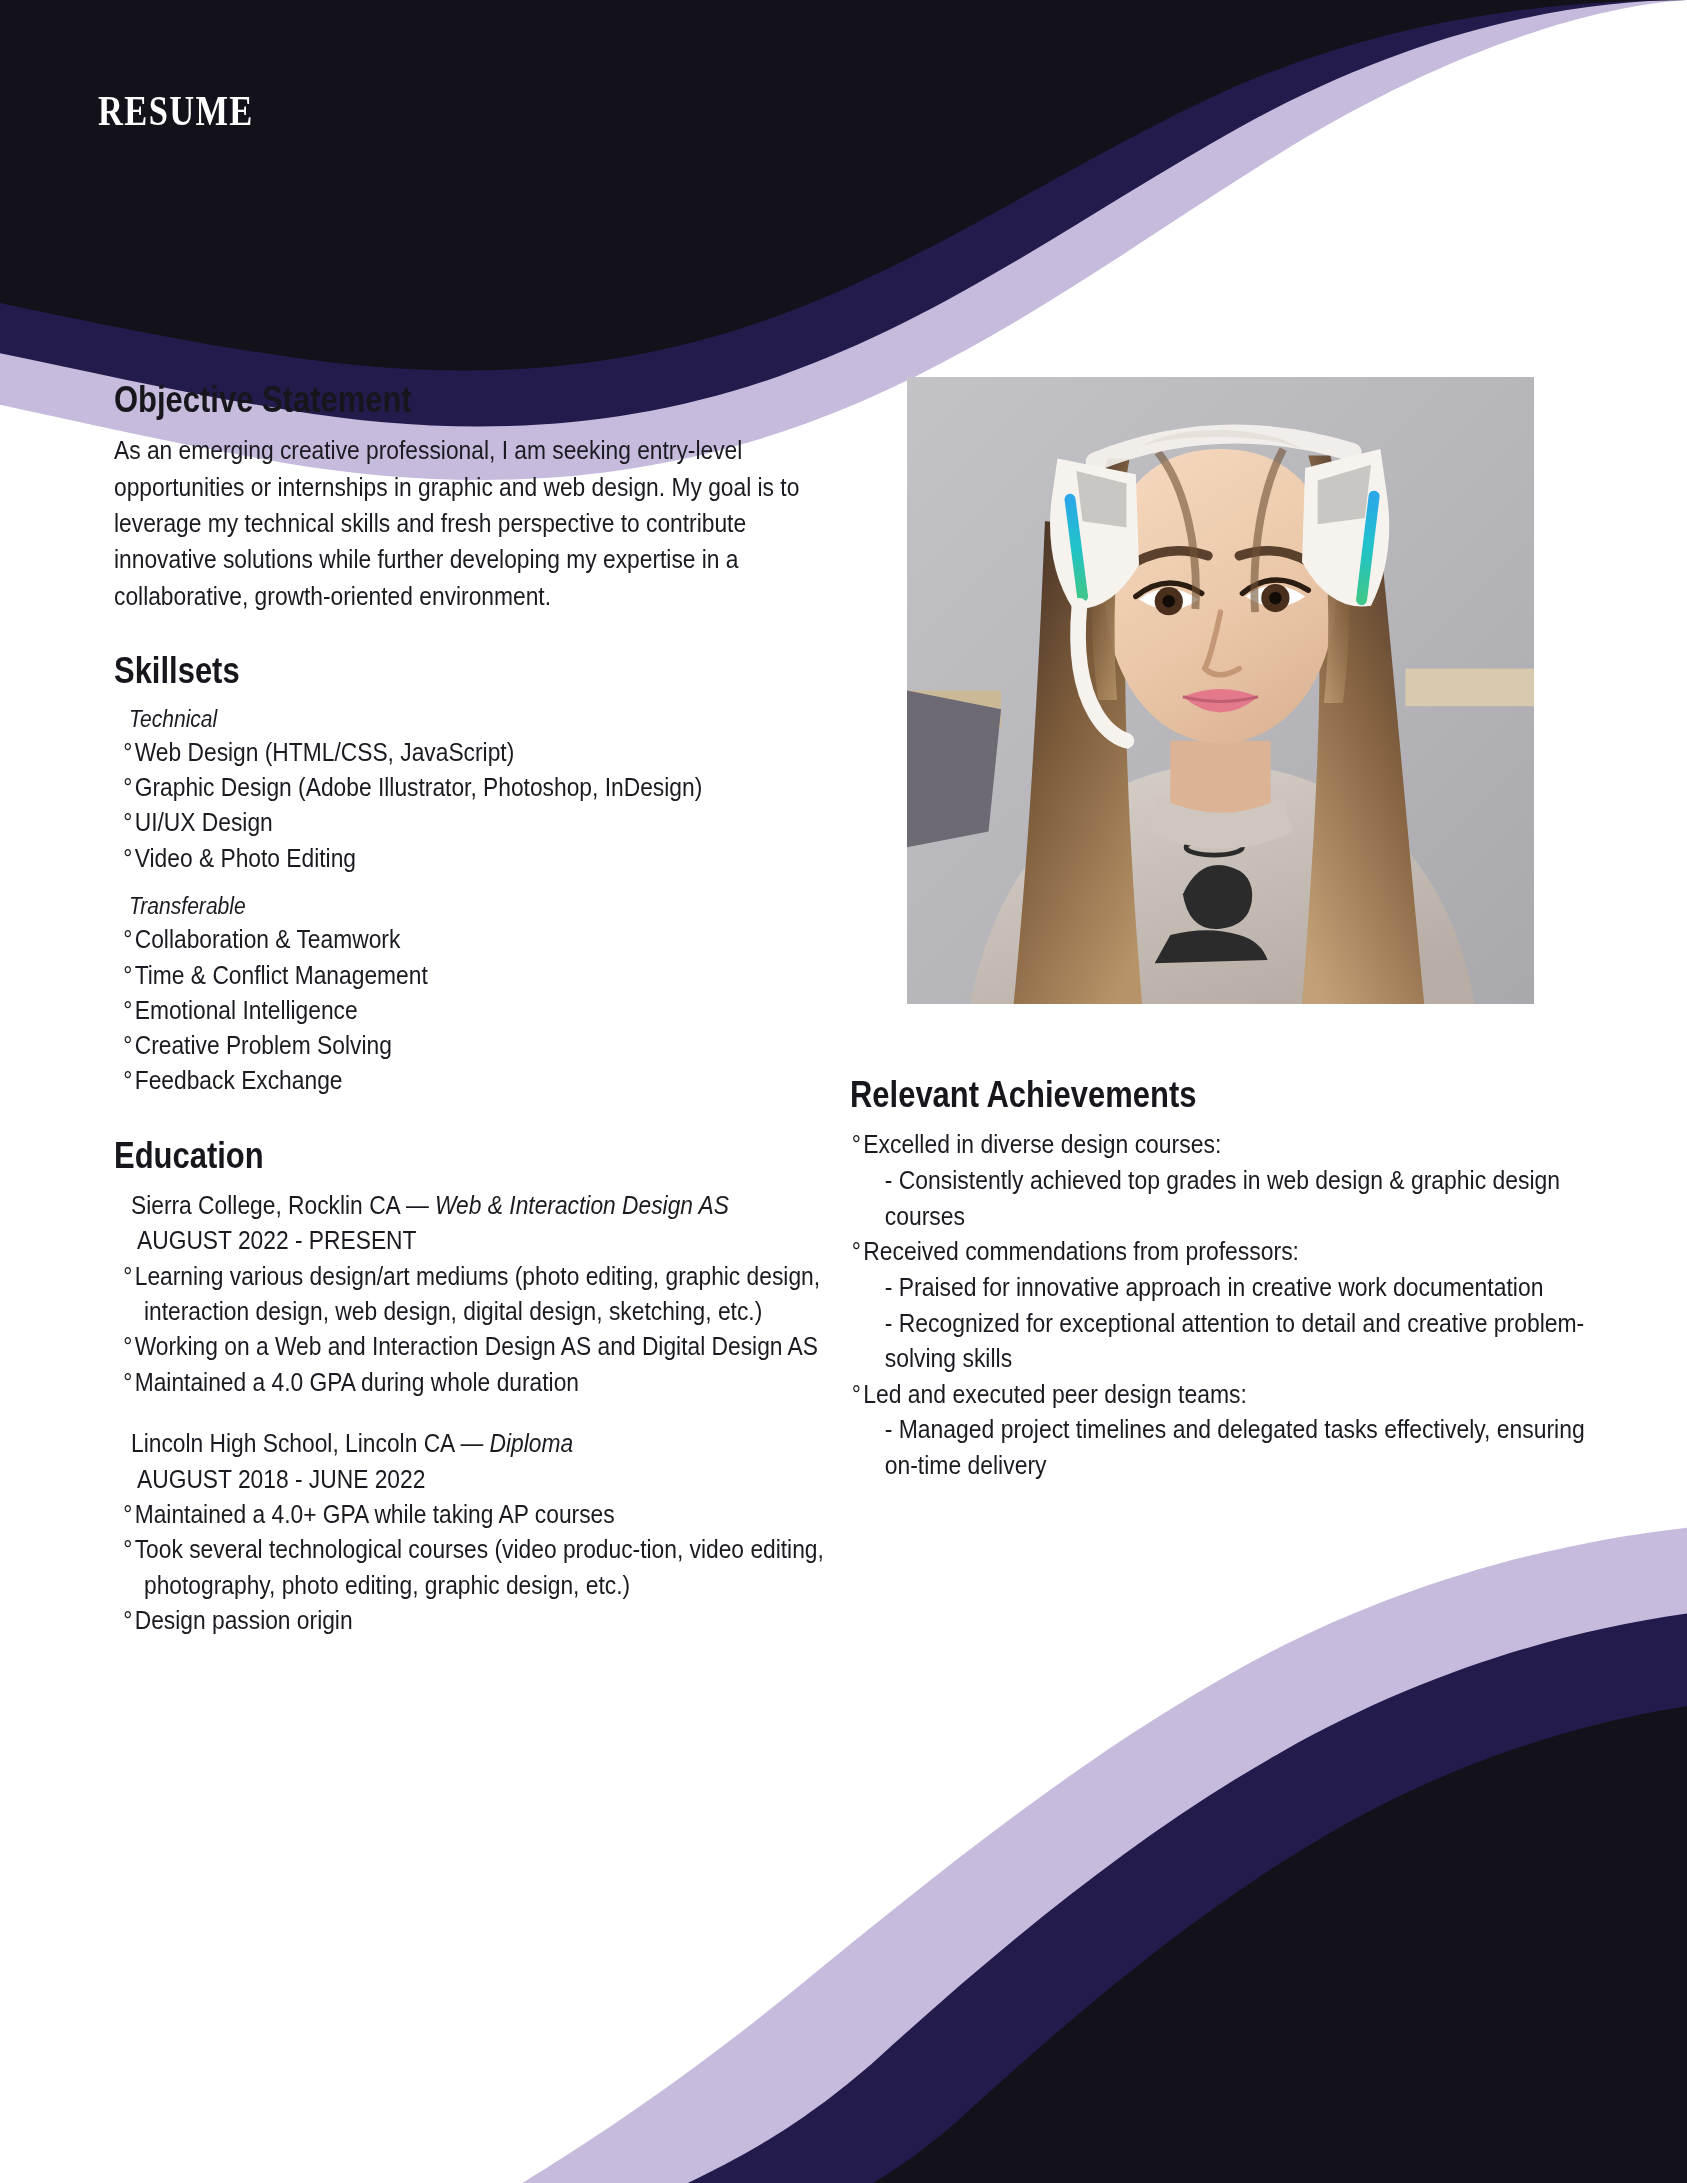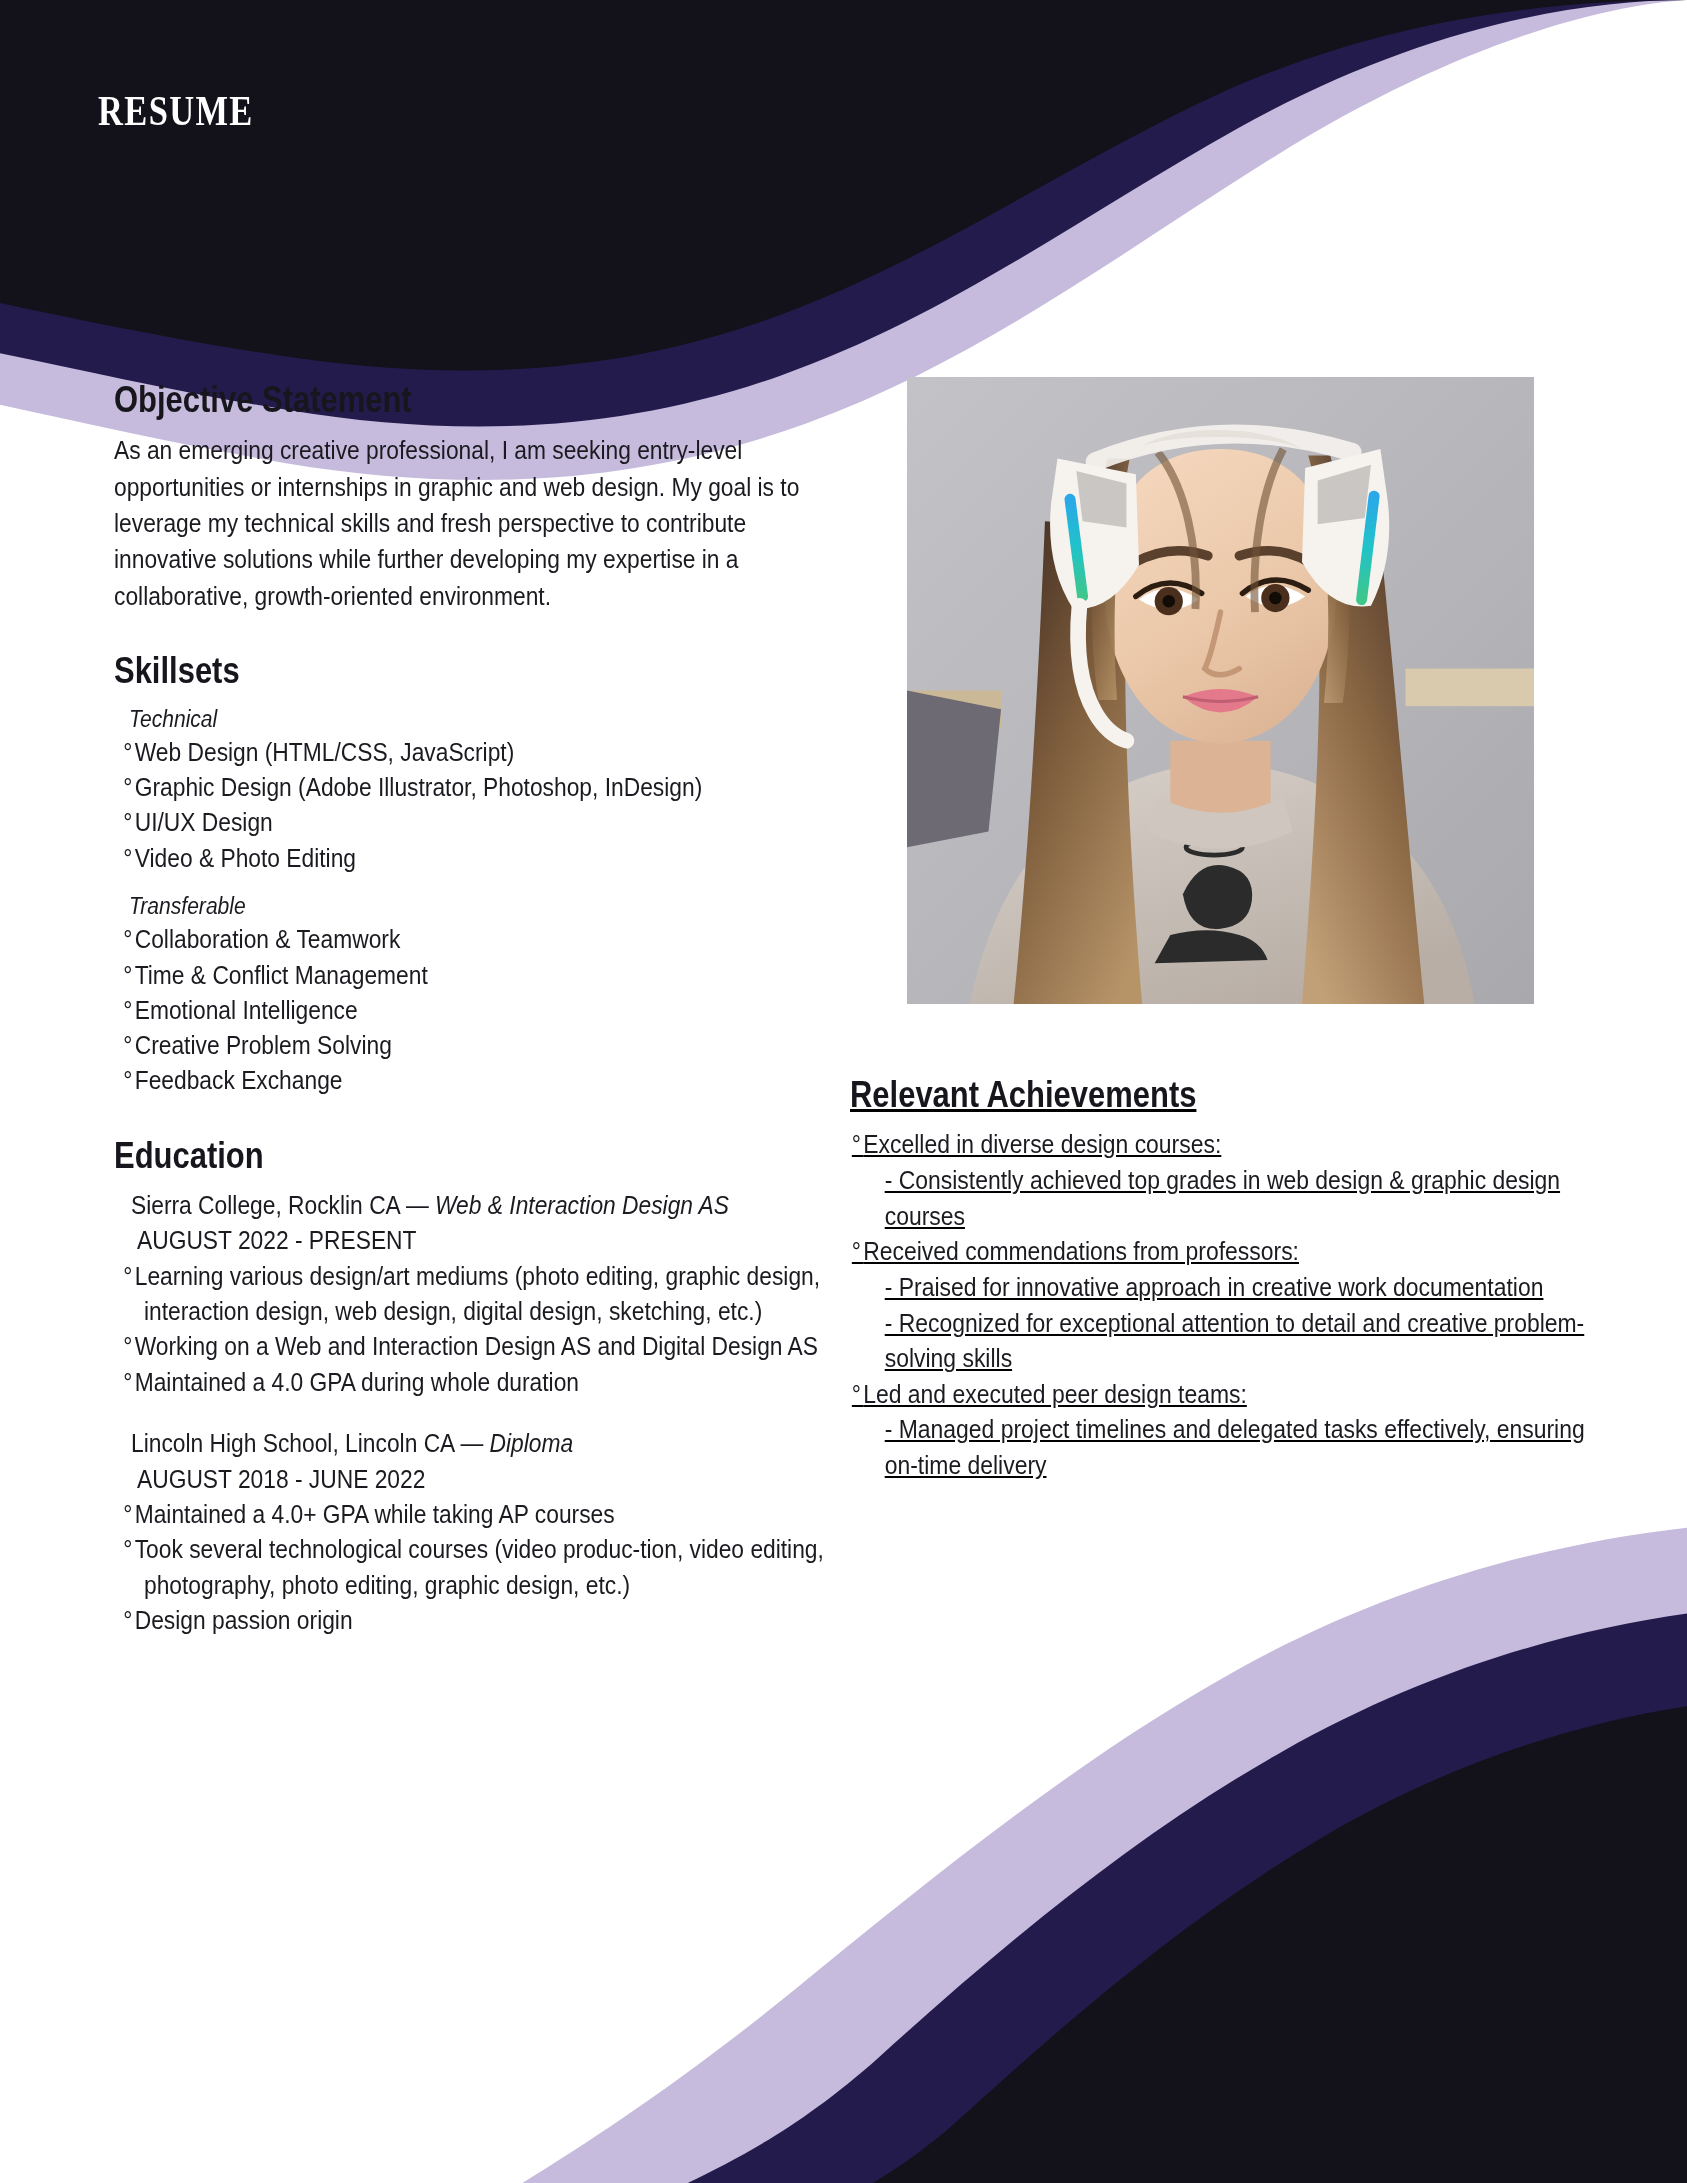--- a/index.html
+++ b/index.html
@@ -36,21 +36,20 @@
     position:absolute;
     left:114px;top:380px;
     width:734px;
     z-index:10;
   }
   .col-right{
     position:absolute;
     left:850px;top:1075px;
     width:741px;
     z-index:10;
-    text-decoration:underline;
   }
   .section-h{
     font-family:"Liberation Sans", sans-serif;
     font-weight:700;
     font-size:36px;
     line-height:1.12;
     color:#17161d;
     transform:scaleX(0.86);
     transform-origin:left center;
     white-space:nowrap;

